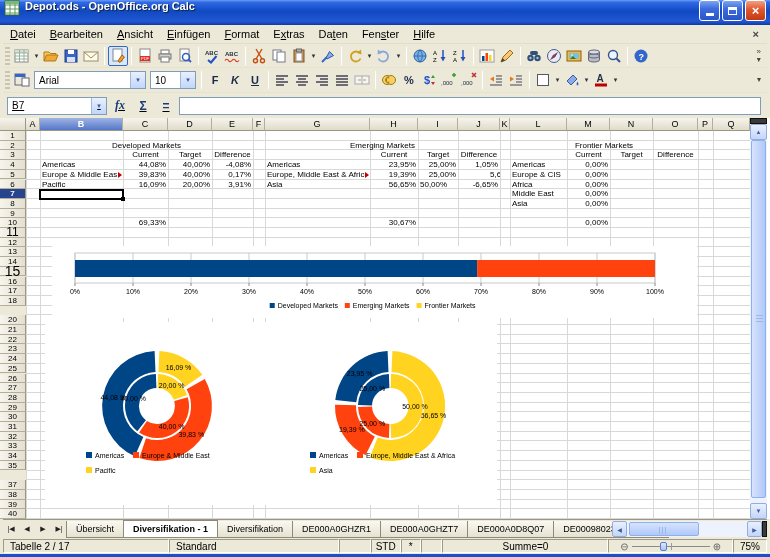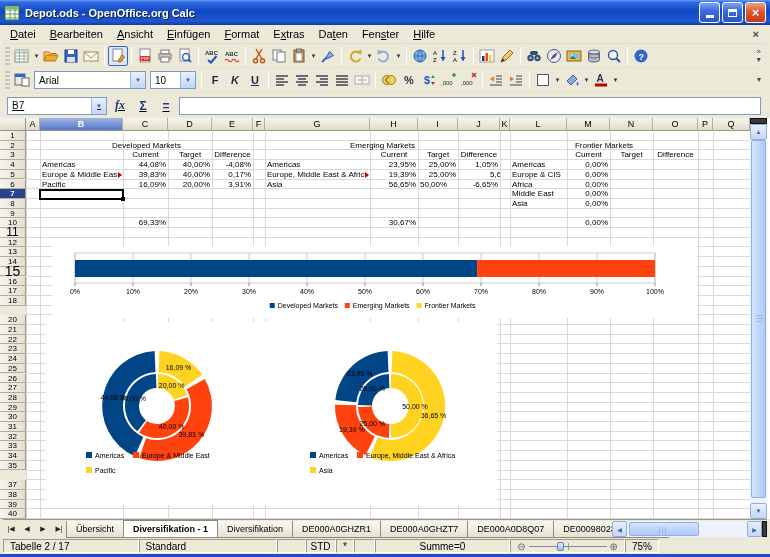--- a/index.html
+++ b/index.html
@@ -8,21 +8,21 @@
     font-family:"Liberation Sans",sans-serif;-webkit-font-smoothing:none;}
   
   .win-edge{position:absolute;background:#1C50C8;z-index:60;pointer-events:none;}
   .edge-l{left:0;top:22;bottom:0;width:3px;}
   .edge-r{right:0;top:22;bottom:0;width:3px;}
   .edge-b{left:0;right:0;bottom:0;height:3px;}
 
   
   .titlebar{position:absolute;left:0;top:0;width:770px;height:25px;
     background:linear-gradient(180deg,#6A9BF4 0%,#2E68E4 10%,#1149C2 45%,#2158D2 85%,#0F3AA6 100%);
-    display:flex;align-items:center;padding:0 4px;color:#fff;}
+    display:flex;align-items:flex-start;padding:0 4px;color:#fff;}
   .titlebar .title{font-size:11px;font-weight:bold;margin-left:5px;text-shadow:1px 1px 1px #123;}
   .app-icon{width:16px;height:16px;display:inline-block;}
   .winbtns{margin-left:auto;display:flex;gap:2px;}
   .wbtn{width:21px;height:21px;border:1px solid #fff;border-radius:3px;display:flex;align-items:center;justify-content:center;
     background:linear-gradient(180deg,#7DA5EF 0%,#3D6CE0 40%,#2A55C8 100%);color:#fff;font-size:11px;font-weight:bold;}
   .wbtn.close{background:linear-gradient(180deg,#F0A080 0%,#E0572E 45%,#C23A14 100%);font-size:13px;}
   .wbtn .minbar{width:8px;height:3px;background:#fff;margin-top:8px;}
   .wbtn .maxbox{width:9px;height:8px;border:1px solid #fff;border-top-width:3px;}
 
   
@@ -95,21 +95,21 @@
   .tabbar{position:absolute;left:3px;top:519px;width:764px;height:19px;background:#ECE9D8;display:flex;align-items:flex-start;border-top:1px solid #9a9682;}
   .tnav{width:16px;height:16px;margin-top:1px;display:flex;align-items:center;justify-content:center;font-size:7px;color:#222;
     background:#ECE9D8;}
   .tabs{display:flex;height:17px;margin-top:1px;}
   .tab{height:17px;padding:0 9px;font-size:9px;line-height:16px;color:#000;background:linear-gradient(180deg,#FAF8F0,#E6E2D2);
     border:1px solid #8e8a78;border-top:none;margin-left:-1px;white-space:nowrap;}
   .tab.active{background:#fff;font-weight:bold;border-top:1px solid #8e8a78;margin-top:-1px;height:18px;z-index:2;position:relative;}
   .tab.trunc{max-width:34px;overflow:hidden;border-right:none;}
 
   
-  .statusbar{position:absolute;left:3px;top:538px;width:656px;height:16px;background:#ECE9D8;display:flex;font-size:10px;color:#000;}
+  .statusbar{position:absolute;left:3px;top:538px;width:764px;height:16px;background:#ECE9D8;display:flex;font-size:10px;color:#000;}
   .seg{height:14px;margin-top:1px;border:1px solid;border-color:#9e9a87 #fff #fff #9e9a87;display:flex;align-items:center;padding:0 6px;white-space:nowrap;}
   .zoomslider{display:flex;align-items:center;gap:3px;color:#666;}
   .ztrack{position:relative;width:78px;height:11px;}
   .ztrack .line{position:absolute;left:0;right:0;top:5px;height:1px;background:#8a8a8a;}
   .ztrack .tick{position:absolute;left:50%;top:2px;width:1px;height:7px;background:#9a9a9a;}
   .ztrack .zthumb{position:absolute;left:36%;top:1px;width:7px;height:9px;background:linear-gradient(180deg,#DCE7FD,#A8C4F6);border:1px solid #5A80C8;border-radius:2px;}
 
   svg text{font-family:"Liberation Sans",sans-serif;}
 </style>
 </head>

